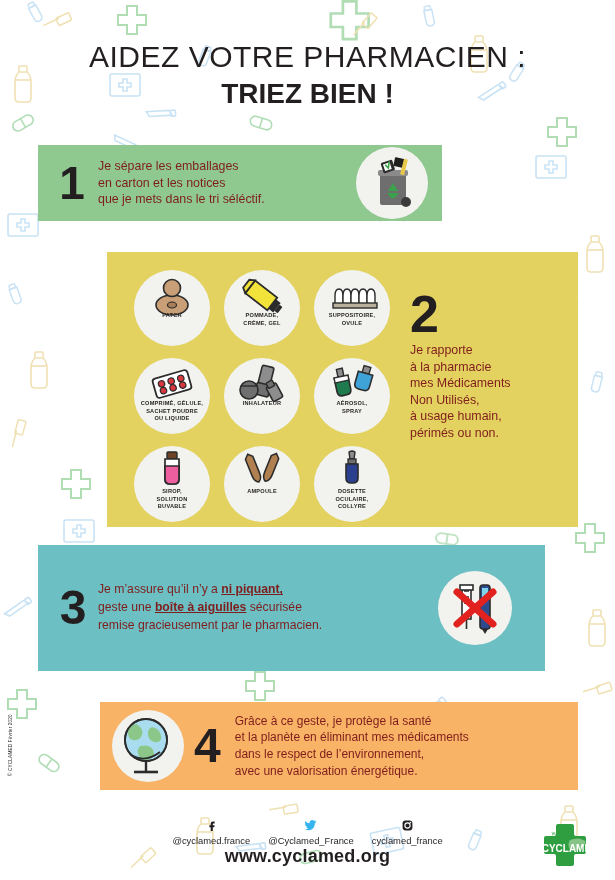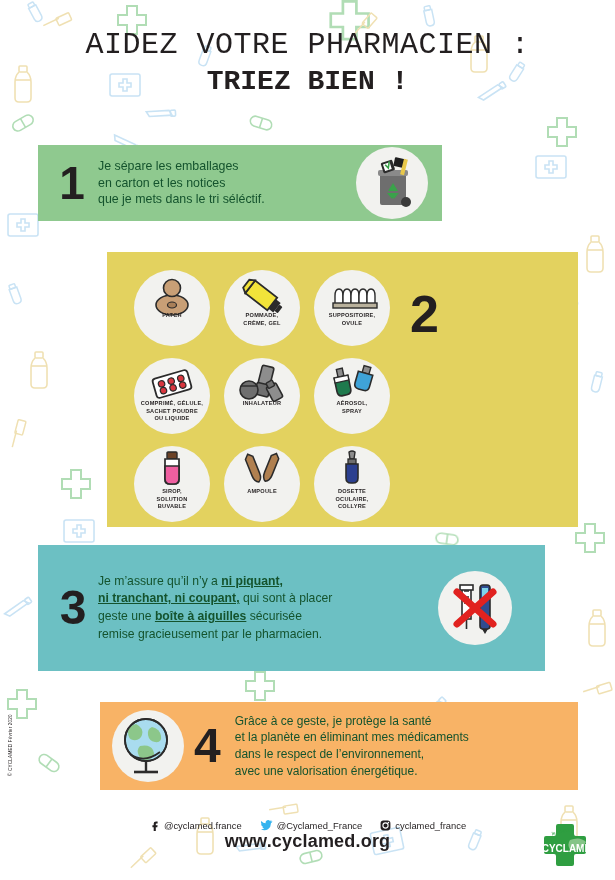--- a/index.html
+++ b/index.html
@@ -8,28 +8,28 @@
     background:#ffffff;
     font-family:"Liberation Sans","DejaVu Sans",sans-serif;
     color:#231f20;
   }
   #poster{position:absolute;inset:0;overflow:hidden;}
 
   
   #bg-pattern{position:absolute;inset:0;z-index:0;opacity:.85;}
 
   
-  .title-wrap{position:absolute;top:28px;left:0;width:615px;text-align:center;z-index:3;font-family:Liberation Mono, monospace;}
+  .title-wrap{position:absolute;top:40px;left:0;width:615px;text-align:center;z-index:3;}
   .title-line1{font-size:30px;letter-spacing:.5px;font-weight:400;color:#231f20;line-height:1.15;}
   .title-line2{font-size:28px;font-weight:bold;color:#231f20;line-height:1.2;margin-top:2px;}
 
   
   .band{position:absolute;z-index:2;}
   .num{font-weight:bold;color:#231f20;line-height:1;}
-  .body-text{color:#14532d;}
+  .body-text{color:#7f1d1d;}
 
   
   #step1{left:38px;top:145px;width:404px;height:76px;background:#8fc98f;display:flex;align-items:center;}
   #step1 .num{font-size:46px;margin-left:14px;width:40px;text-align:center;}
   #step1 .body-text{font-size:12.4px;line-height:1.35;margin-left:6px;}
 
   
   #step2{left:107px;top:252px;width:471px;height:275px;background:#e3d25f;}
   .icon-grid{position:absolute;left:20px;top:14px;width:270px;display:flex;flex-wrap:wrap;}
   .icon-cell{width:90px;height:88px;position:relative;}
@@ -54,21 +54,21 @@
   #step4 .icon-circle{width:72px;height:72px;border-radius:50%;background:#f2f2ef;
     margin-left:12px;position:relative;flex:none;}
   #step4 .num{font-size:48px;margin:0 14px 0 10px;}
   #step4 .body-text{font-size:12px;line-height:1.38;}
 
   b{font-weight:bold;text-decoration:underline;}
 
   
   #footer{position:absolute;left:0;top:820px;width:615px;z-index:3;text-align:center;}
   .social-row{display:flex;justify-content:center;align-items:center;gap:18px;}
-  .social{display:flex;align-items:center;gap:4px;font-size:9.4px;color:#231f20;}
+  .social{display:flex;align-items:center;gap:4px;font-size:9.4px;color:#231f20;flex-direction:column;}
   .site{font-size:18px;font-weight:bold;color:#231f20;letter-spacing:.2px;}
 
   #copyright{position:absolute;left:8px;top:776px;z-index:3;
     transform:rotate(-90deg);transform-origin:left top;
     font-size:4.6px;letter-spacing:.2px;color:#231f20;white-space:nowrap;}
 
   #logo{position:absolute;left:536px;top:818px;width:68px;height:58px;z-index:4;}
 </style>
 </head>
 <body>
@@ -340,28 +340,35 @@
         <div class="icon-label">
             <div>DOSETTE</div>
             <div>OCULAIRE,</div>
             <div>COLLYRE</div>
           </div>
       </div>
     </div>
 
     <div class="step2-text">
       <div class="num">2</div>
+      <div class="body-text">
+        <div>Je rapporte</div>
+        <div>à la pharmacie</div>
+        <div>mes Médicaments</div>
+        <div>Non Utilisés,</div>
+        <div>à usage humain,</div>
+        <div>périmés ou non.</div>
+      </div>
     </div>
   </div>
 
   <div class="band" id="step3">
     <div class="num">3</div>
     <div class="body-text" id="step3-text">
         <div><span>Je m’assure qu’il n’y a </span><b>ni piquant,</b></div>
-        <div><b>ni tranchant, ni coupant,</b><span> qui sont à placer</span></div>
         <div><span>geste une </span><b>boîte à aiguilles</b><span> sécurisée</span></div>
         <div><span>remise gracieusement par le pharmacien.</span></div>
       </div>
     <div class="icon-circle">
       <svg viewBox="0 0 74 74" width="74" height="74">
         <g stroke="#2b2b2b" stroke-width="1.6" fill="#ffffff">
           <rect x="24" y="18" width="9" height="30"></rect>
           <rect x="22" y="14" width="13" height="5"></rect>
           <path d="M28.5 48 v10"></path>
           <path d="M26 20 h5 M26 26 h5 M26 32 h5"></path>

